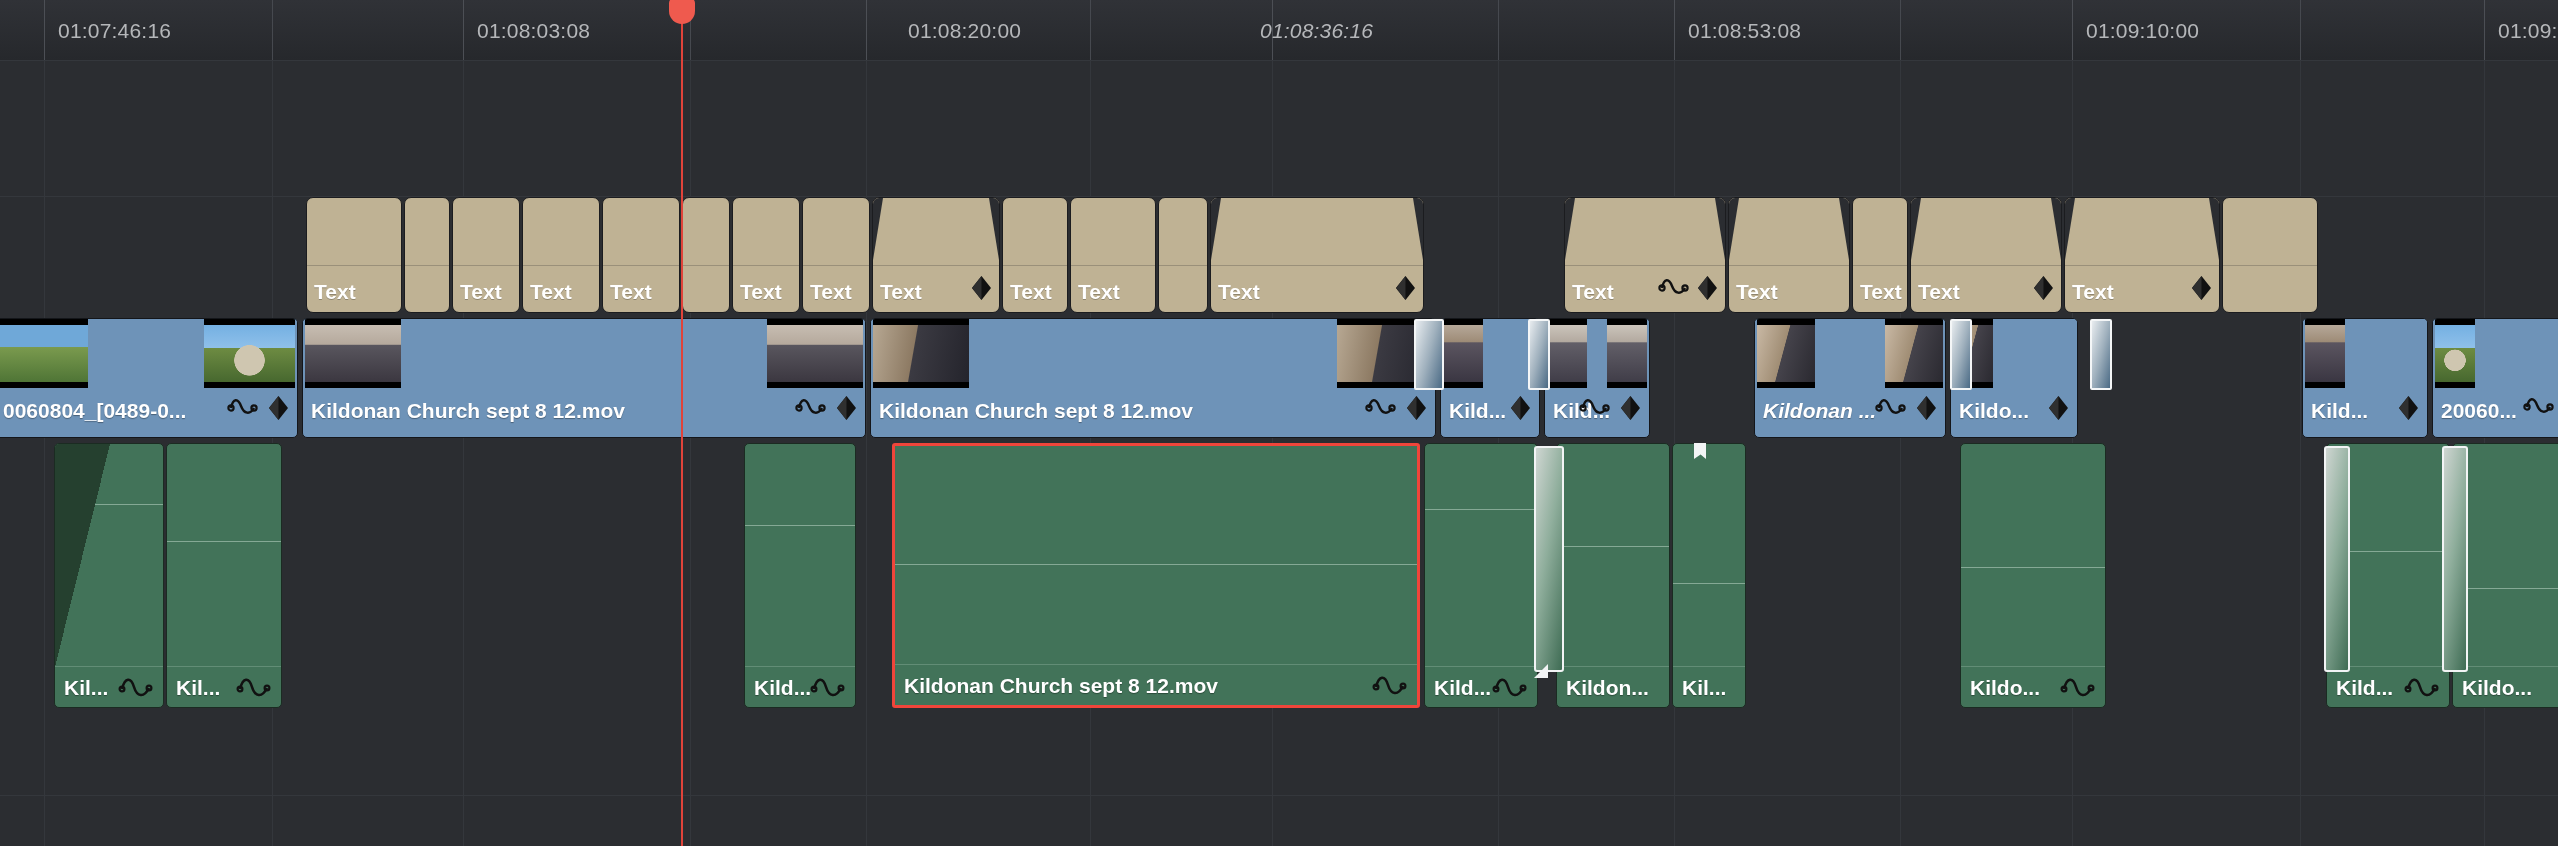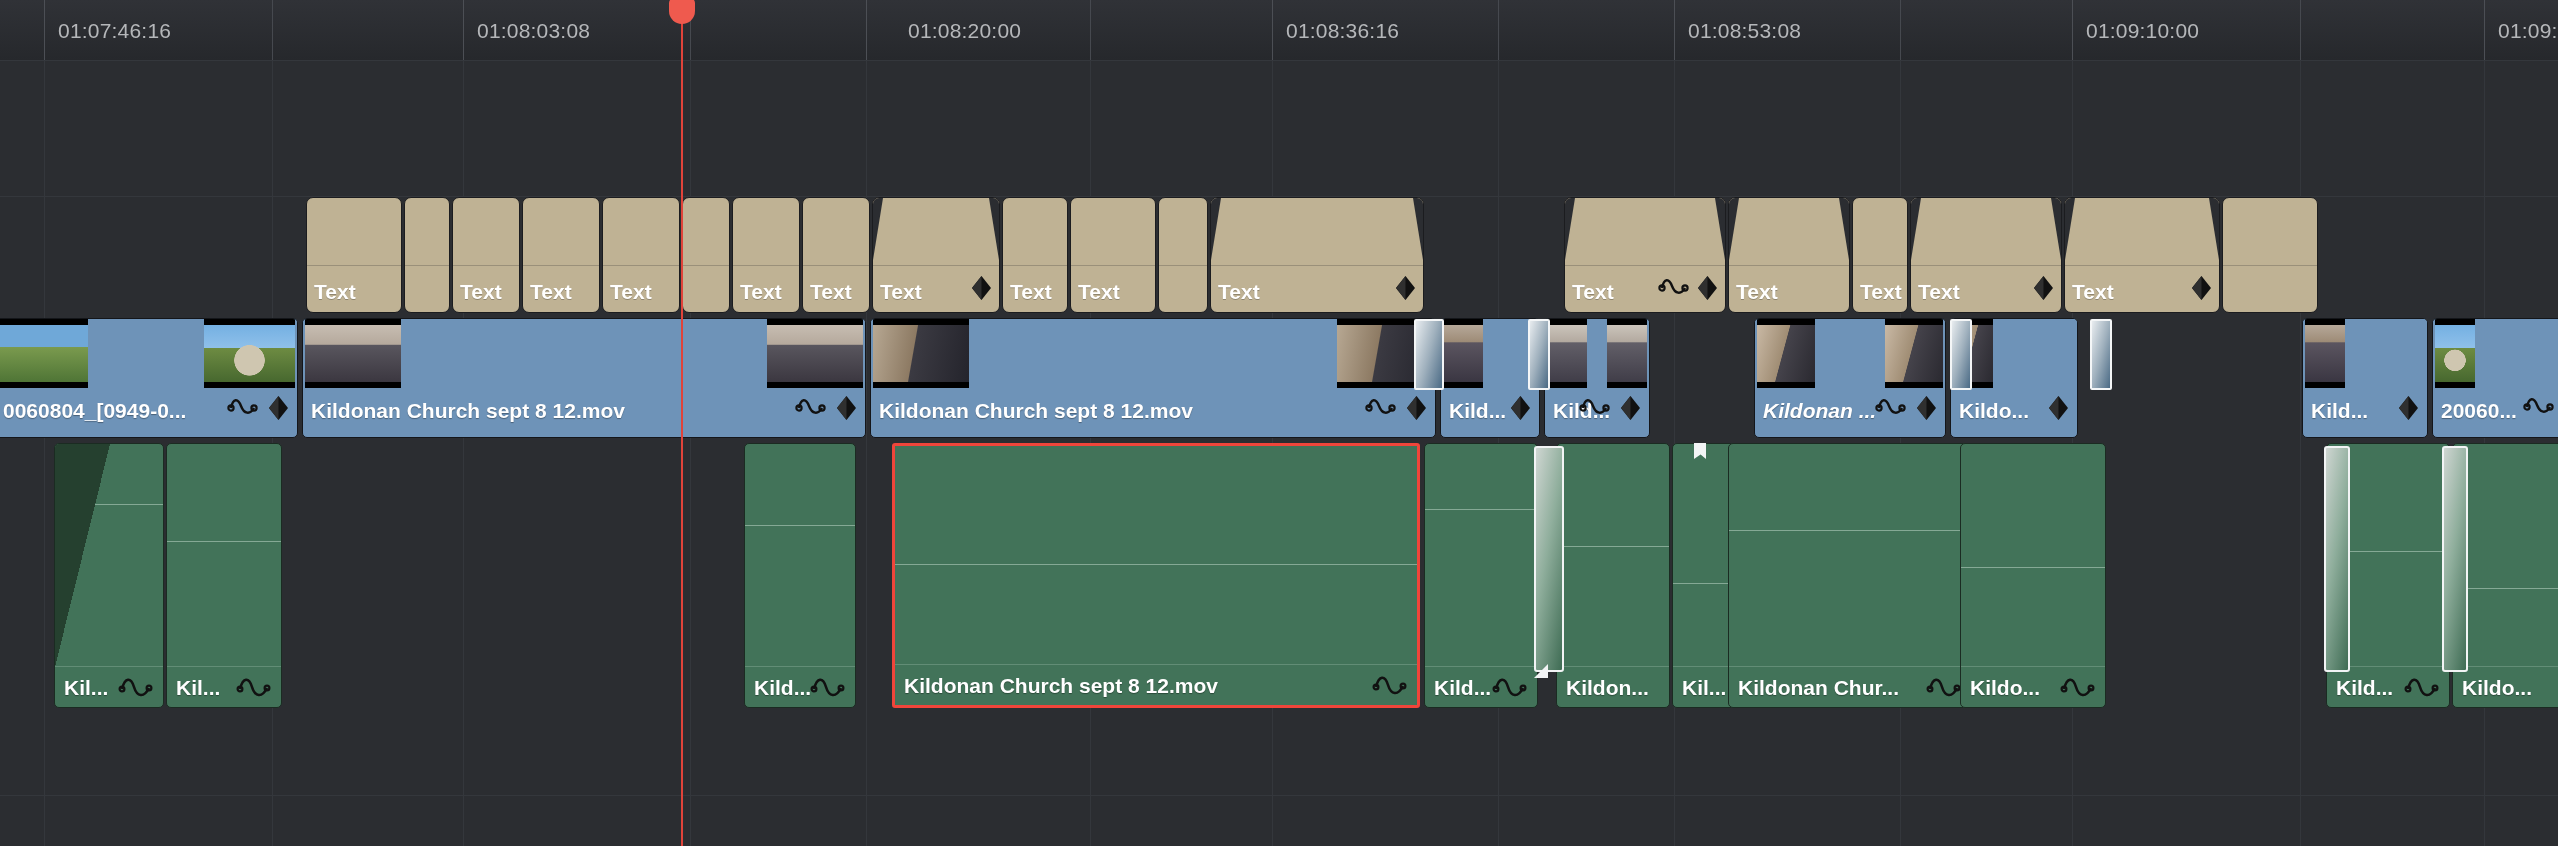--- a/index.html
+++ b/index.html
@@ -126,21 +126,21 @@
 <div id="timeline">
 
   <div class="ruler" id="ruler">
       <div class="ruler-tick" style="left: 44px;"></div>
       <div class="ruler-label" style="left: 58px;">01:07:46:16</div>
       <div class="ruler-tick" style="left: 463px;"></div>
       <div class="ruler-label" style="left: 477px;">01:08:03:08</div>
       <div class="ruler-tick" style="left: 866px;"></div>
       <div class="ruler-label" style="left: 908px;">01:08:20:00</div>
       <div class="ruler-tick" style="left: 1272px;"></div>
-      <div class="ruler-label" style="left: 1286px;">01:08:36:16</div>
+      <div class="ruler-label" style="left: 1260px; font-style: italic;">01:08:36:16</div>
       <div class="ruler-tick" style="left: 1674px;"></div>
       <div class="ruler-label" style="left: 1688px;">01:08:53:08</div>
       <div class="ruler-tick" style="left: 2072px;"></div>
       <div class="ruler-label" style="left: 2086px;">01:09:10:00</div>
       <div class="ruler-tick" style="left: 2484px;"></div>
       <div class="ruler-label" style="left: 2498px;">01:09:2</div>
       <div class="ruler-tick" style="left: 272px; background: rgb(70, 73, 79);"></div>
       <div class="ruler-tick" style="left: 690px; background: rgb(70, 73, 79);"></div>
       <div class="ruler-tick" style="left: 1090px; background: rgb(70, 73, 79);"></div>
       <div class="ruler-tick" style="left: 1498px; background: rgb(70, 73, 79);"></div>
@@ -340,21 +340,21 @@
         <div class="tc-bar"></div>
       </div>
     </div>
   <div class="track" id="track-video">
       <div class="clip video-clip" style="left: -6px; width: 304px;">
         <div class="vc-thumbs">
           <div class="vc-thumb" style="width: 91.2px; background: linear-gradient(rgb(111, 168, 216) 0%, rgb(111, 168, 216) 38%, rgb(122, 154, 78) 39%, rgb(79, 117, 54) 100%); left: 2px; border-top: 6px solid rgb(0, 0, 0); border-bottom: 6px solid rgb(0, 0, 0); height: 57px;"></div>
           <div class="vc-thumb" style="width: 91.2px; background: radial-gradient(circle at 50% 62%, rgb(207, 198, 176) 0px, rgb(207, 198, 176) 26%, transparent 27%), linear-gradient(rgb(116, 176, 226) 0%, rgb(143, 192, 234) 40%, rgb(109, 139, 66) 41%, rgb(71, 104, 47) 100%); left: 208.8px; border-top: 6px solid rgb(0, 0, 0); border-bottom: 6px solid rgb(0, 0, 0); height: 57px;"></div>
         </div>
         <div class="vc-bar">
-          <span class="vc-label">0060804_[0949-0...</span>
+          <span class="vc-label">0060804_[0489-0...</span>
           <div class="vc-icons">
             <span class="icon">
               <svg width="30" height="22" viewBox="0 0 30 22">
                 <path d="M3 11 C5 1, 10 1, 13 9 C16 17, 22 18, 26 11" fill="none" stroke="#111" stroke-width="2.4"></path>
                 <circle cx="3" cy="11" r="2.6" fill="none" stroke="#111" stroke-width="2.2"></circle>
                 <circle cx="26" cy="11" r="2.6" fill="none" stroke="#111" stroke-width="2.2"></circle>
               </svg>
             </span>
             <span class="icon">
               <svg width="19" height="24" viewBox="0 0 19 24">
@@ -615,36 +615,20 @@
         </div>
         <div class="ac-bar"></div>
         <span class="ac-label">Kildon...</span>
       </div>
       <div class="clip audio-clip" style="left: 1672px; width: 74px; z-index: 1;">
         <div class="ac-wave">
           <div class="ac-mid" style="top: 139px;"></div>
         </div>
         <div class="ac-bar"></div>
         <span class="ac-label">Kil...</span>
-      </div>
-      <div class="clip audio-clip" style="left: 1728px; width: 244px; z-index: 1;">
-        <div class="ac-wave">
-          <div class="ac-mid" style="top: 86px;"></div>
-        </div>
-        <div class="ac-bar"></div>
-        <span class="ac-label">Kildonan Chur...</span>
-        <div class="ac-icons">
-          <span class="icon">
-            <svg width="34" height="26" viewBox="0 0 34 26">
-              <path d="M3 14 C6 2, 12 2, 15 12 C18 22, 25 23, 30 13" fill="none" stroke="#111" stroke-width="2.6"></path>
-              <circle cx="3" cy="14" r="2.4" fill="none" stroke="#111" stroke-width="2.2"></circle>
-              <circle cx="30" cy="13" r="2.4" fill="none" stroke="#111" stroke-width="2.2"></circle>
-            </svg>
-          </span>
-        </div>
       </div>
       <div class="clip audio-clip" style="left: 1960px; width: 146px; z-index: 1;">
         <div class="ac-wave">
           <div class="ac-mid" style="top: 123px;"></div>
         </div>
         <div class="ac-bar"></div>
         <span class="ac-label">Kildo...</span>
         <div class="ac-icons">
           <span class="icon">
             <svg width="34" height="26" viewBox="0 0 34 26">

